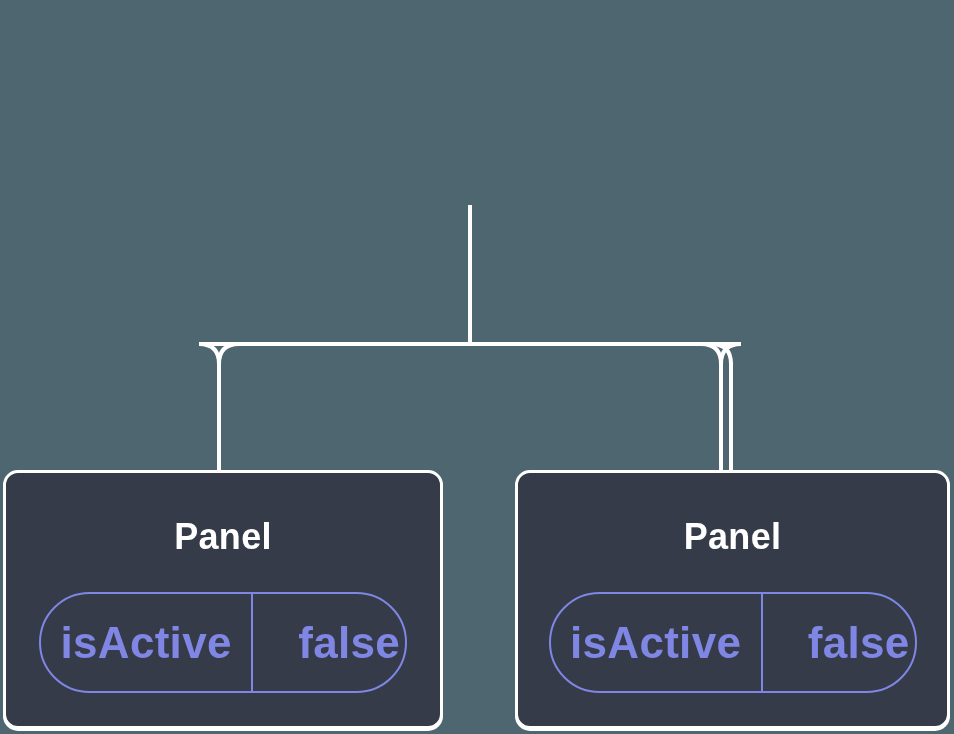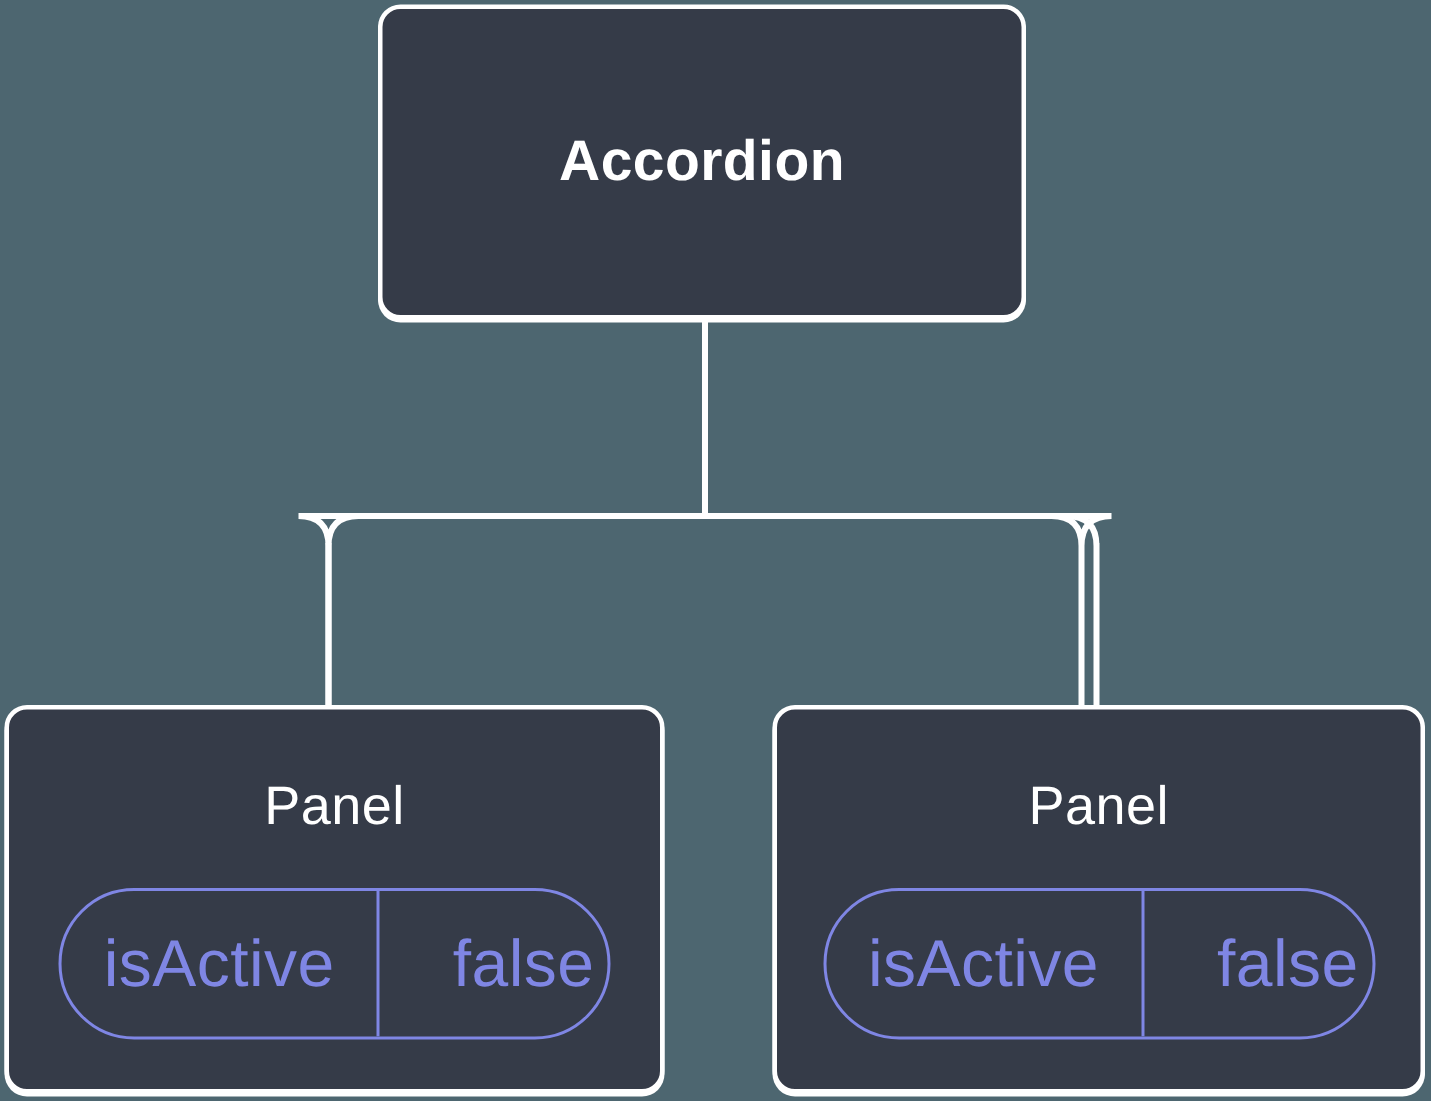--- a/index.html
+++ b/index.html
@@ -53,41 +53,41 @@
   .node-panel {
     top: 470px;
     height: 259px;
   }
   .panel-left  { left: 3px;   width: 440px; }
   .panel-right { left: 515px; width: 435px; }
   .panel-label {
     margin-top: 42px;
     color: var(--nodeText);
     font-size: 36px;
-    font-weight: 400;
+    font-weight: 700;
     line-height: 44px;
     letter-spacing: 0.3px;
   }
   .state-pill {
     margin-top: 33px;
     width: 368px;
     height: 101px;
     border: 2.5px solid var(--accent);
     border-radius: 999px;
     display: flex;
     align-items: stretch;
     overflow: hidden;
   }
   .pill-cell {
     display: flex;
     align-items: center;
     justify-content: center;
     color: var(--accent);
     font-size: 44px;
-    font-weight: 400;
+    font-weight: 700;
     letter-spacing: 0.3px;
   }
   .pill-key {
     flex: 0 0 58.3%;
     border-right: 2.5px solid var(--accent);
   }
   .pill-value { flex: 1 1 auto; margin-left: 40px; }
 </style>
 </head>
 <body>
@@ -97,23 +97,20 @@
   <svg class="connectors" viewBox="0 0 954 734" fill="none" stroke="currentColor" stroke-width="4">
     <path d="M470 205 L470 344"></path>
     <path d="M219 478 L219 364 Q219 344 239 344 L701 344 Q721 344 721 364 L721 478
              M721 364 Q721 344 741 344 M219 364 Q219 344 199 344
              M199 344 L239 344 M701 344 L741 344" stroke-linejoin="round"></path>
     <path d="M239 344 L711 344"></path>
     <path d="M219 362 L219 478"></path>
     <path d="M731 362 L731 478 M711 344 Q731 344 731 364"></path>
   </svg>
 
-  <div class="node node-root">
-    <div class="root-label">Accordion</div>
-  </div>
 
   <div class="node node-panel panel-left">
     <div class="panel-label">Panel</div>
     <div class="state-pill">
       <div class="pill-cell pill-key">
         <span>isActive</span>
       </div>
       <div class="pill-cell pill-value">
         <span>false</span>
       </div>

